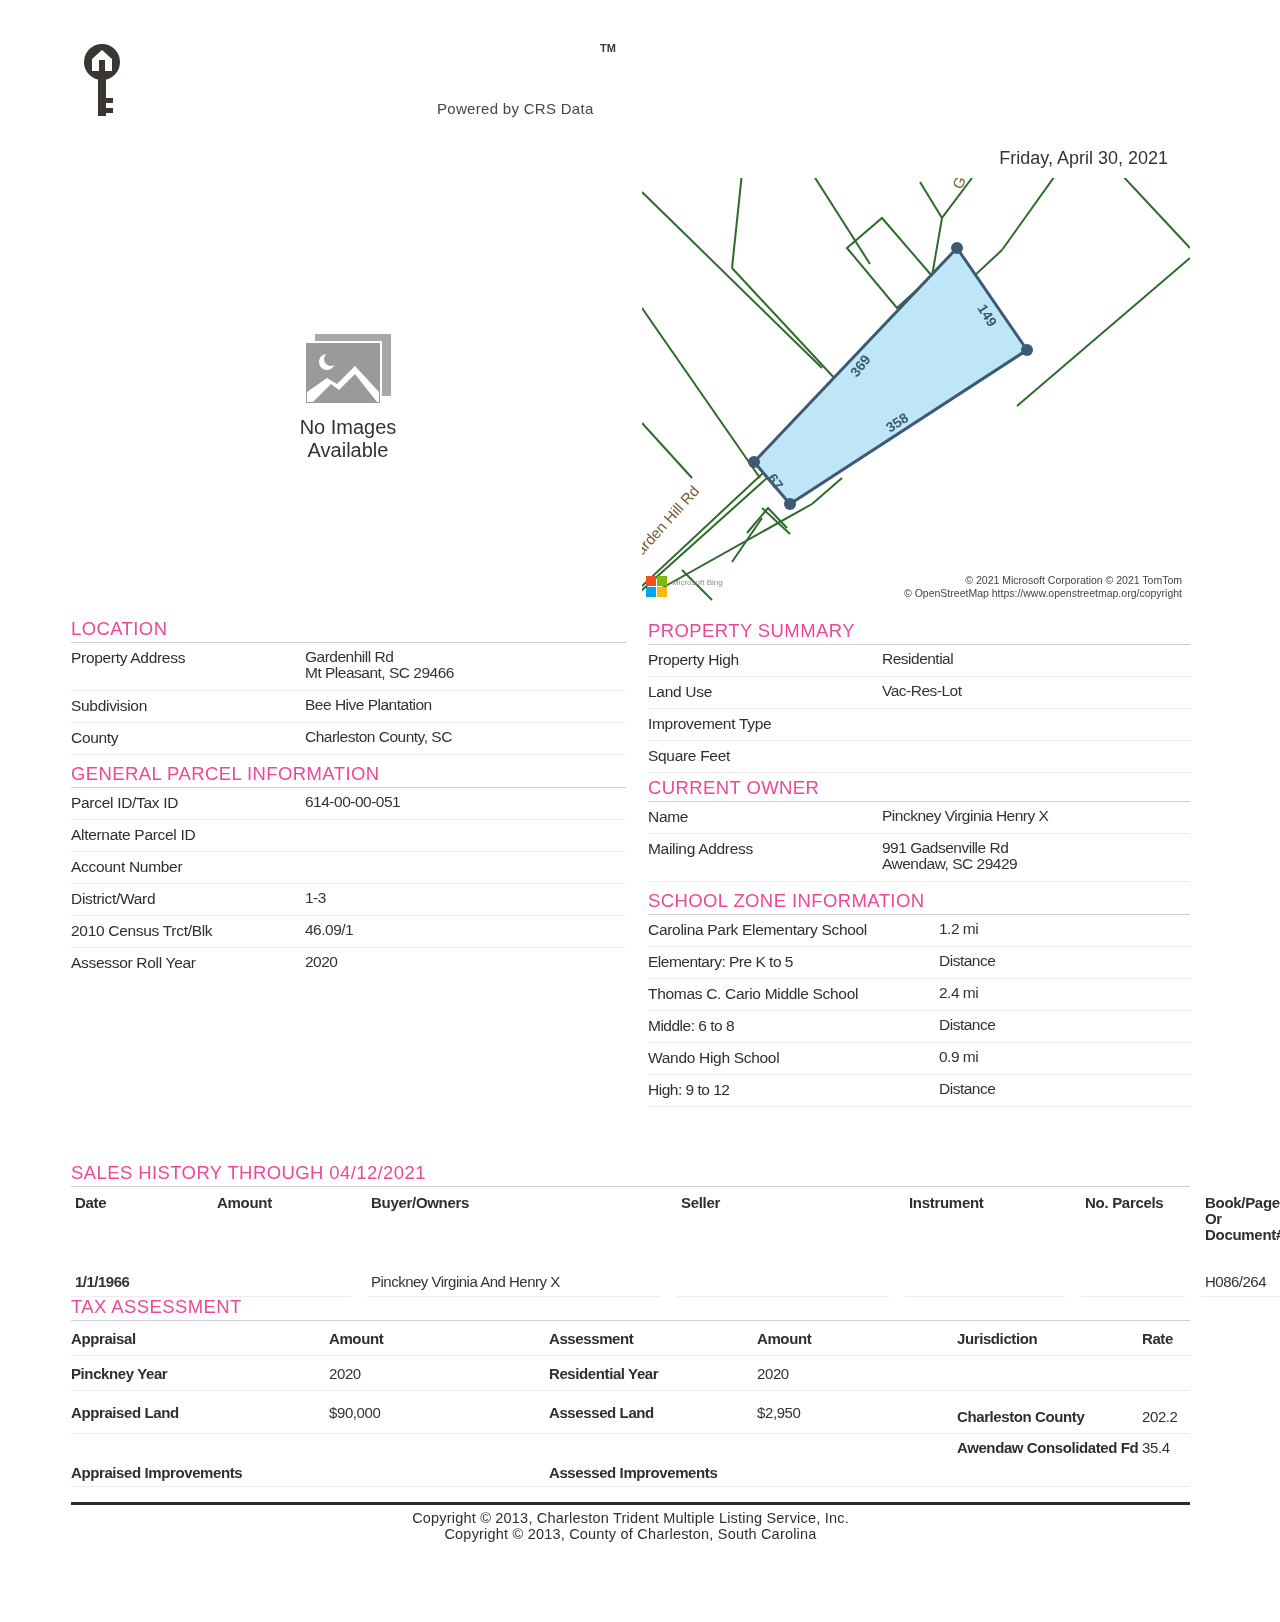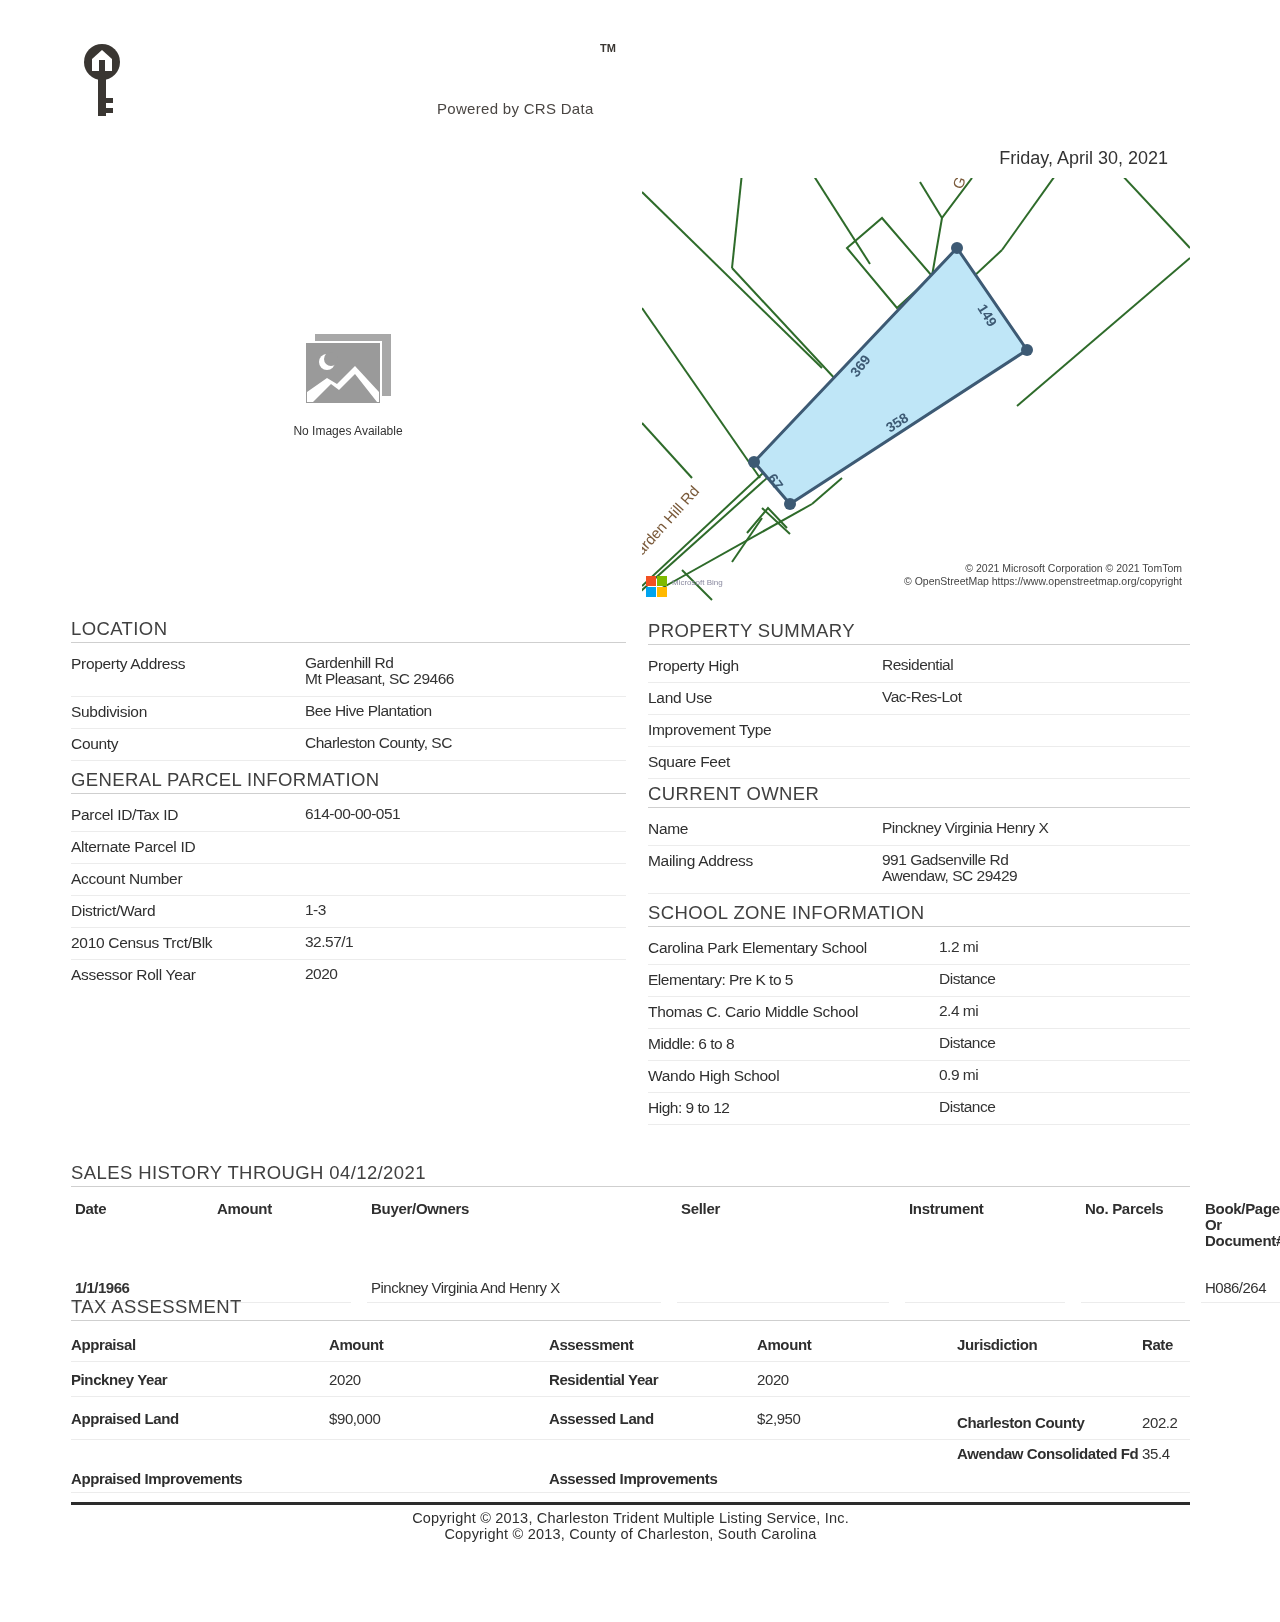--- a/index.html
+++ b/index.html
@@ -13,30 +13,30 @@
   .logo-text { position: absolute; left: 58px; top: 0; font-family: "DejaVu Serif", "Liberation Serif", serif;
                font-weight: bold; font-size: 60px; letter-spacing: -1px; color: #3a3632; white-space: nowrap; line-height: 68px; }
   .logo-text .suite { color: #f2b43b; }
   .logo-tm { position: absolute; left: 518px; top: 8px; font-size: 11px; font-weight: bold; color: #3a3632; }
   .logo-sub { position: absolute; left: 355px; top: 66px; font-size: 15px; color: #4a4643; letter-spacing: 0.3px; }
 
   .date { right: 112px; top: 148px; font-size: 18px; color: #333; }
 
   
   .noimg { left: 268px; top: 334px; width: 160px; text-align: center; }
-  .noimg-label { font-size: 12px; color: #333; margin-top: 14px; }
+  .noimg-label { font-size: 20px; color: #333; margin-top: 6px; }
 
   
   .map { left: 642px; top: 178px; width: 548px; height: 428px; overflow: hidden; }
-  .map-attr { position: absolute; right: 8px; top: 384px; font-size: 10.5px; color: #444; text-align: right; line-height: 13px; white-space: nowrap; }
+  .map-attr { position: absolute; right: 8px; top: 396px; font-size: 10.5px; color: #444; text-align: right; line-height: 13px; white-space: nowrap; }
   .ms-logo { position: absolute; left: 4px; top: 398px; width: 22px; height: 22px; }
   .ms-text { position: absolute; left: 30px; top: 400px; font-size: 8px; color: #8a8aa0; line-height: 9px; }
 
   
-  .section-title { font-size: 18.5px; color: #404040; letter-spacing: 0.4px; border-bottom: 1.5px solid #cfcfcf; padding-bottom: 2px; margin-bottom: 6px; }
+  .section-title { font-size: 18.5px; color: #ec4899; letter-spacing: 0.4px; border-bottom: 1.5px solid #cfcfcf; padding-bottom: 2px; margin-bottom: 0; }
   .kv-row { display: flex; border-bottom: 1px solid #ececec; min-height: 32px; align-items: flex-start; padding-top: 6px; box-sizing: border-box; }
   .kv-label { font-weight: normal; font-size: 15.5px; color: #2f2f2f; letter-spacing: -0.3px; }
   .kv-value { font-size: 15.5px; color: #333; letter-spacing: -0.5px; line-height: 16px; }
 
   .left-col { left: 71px; top: 618px; width: 555px; }
   .left-col .kv-label { width: 234px; }
   .right-col { left: 648px; top: 620px; width: 542px; }
   .right-col .kv-label { width: 234px; }
   .school .kv-label { width: 291px; }
   .school .kv-label.sub { font-weight: normal; letter-spacing: -0.5px; }
@@ -179,21 +179,21 @@
   <div class="kv-row">
       <div class="kv-label">Account Number</div>
       <div class="kv-value"></div>
     </div>
   <div class="kv-row">
       <div class="kv-label">District/Ward</div>
       <div class="kv-value">1-3</div>
     </div>
   <div class="kv-row">
       <div class="kv-label">2010 Census Trct/Blk</div>
-      <div class="kv-value">32.57/1</div>
+      <div class="kv-value">46.09/1</div>
     </div>
   <div class="kv-row" style="border-bottom:none">
       <div class="kv-label">Assessor Roll Year</div>
       <div class="kv-value">2020</div>
     </div>
 </div>
 
 <div class="abs right-col">
   <div class="section-title">PROPERTY SUMMARY</div>
   <div class="kv-row">

